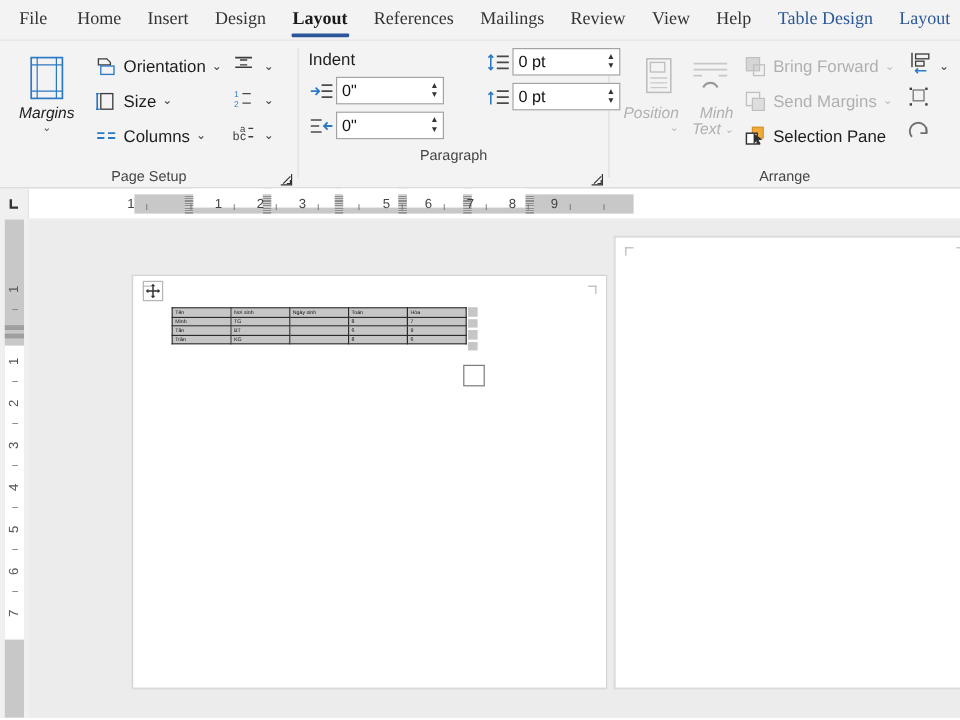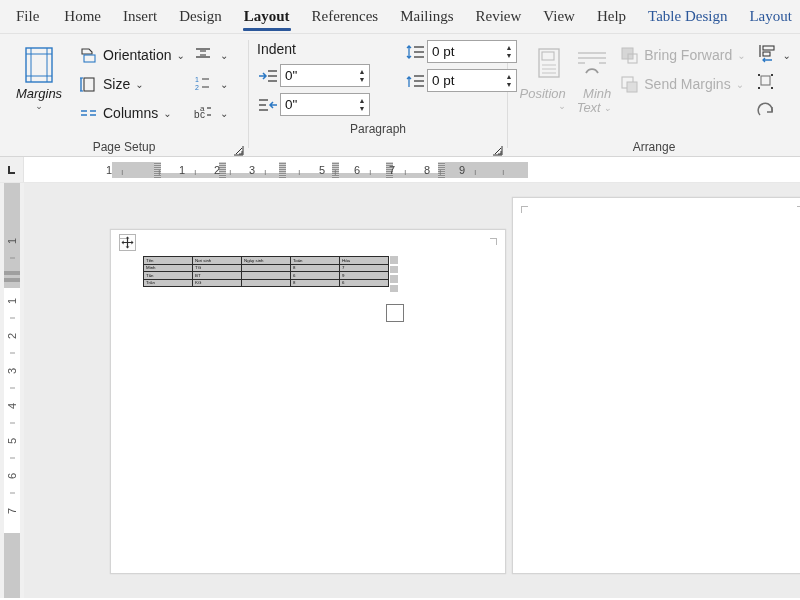--- a/index.html
+++ b/index.html
@@ -463,20 +463,30 @@
         </div>
         <div class="smallbtn disabled">
           <span class="ico">
             <svg width="19" height="19" viewBox="0 0 19 19">
               <rect x="2" y="2" width="11" height="11" fill="none" stroke="#c0c0c0" stroke-width="1.1"></rect>
               <rect x="7" y="7" width="10" height="10" fill="#dedede" stroke="#c0c0c0" stroke-width="1"></rect>
             </svg>
           </span>
           <span class="txt">Send Margins</span>
           <span class="caret">⌄</span>
+        </div>
+        <div class="smallbtn">
+          <span class="ico">
+            <svg width="19" height="19" viewBox="0 0 19 19">
+              <rect x="7" y="2" width="9" height="9" fill="#f2aa3c" stroke="#d98e21" stroke-width="1"></rect>
+              <rect x="2" y="7" width="9" height="9" fill="#ffffff" stroke="#2f2f2f" stroke-width="1.2"></rect>
+              <path d="M8 7 l0 9 l2.5 -2.5 l1.8 3.5 l1.6 -0.9 l-1.8 -3.4 l3.4 -0.2 z" fill="#2f2f2f"></path>
+            </svg>
+          </span>
+          <span class="txt">Selection Pane</span>
         </div>
       </div>
 
       <div class="iconcol" style="margin-left:2px">
         <div class="iconbtn">
           <span class="ico">
             <svg width="20" height="19" viewBox="0 0 20 19">
               <rect x="7" y="2" width="11" height="4" fill="none" stroke="#3c3c3c" stroke-width="1.1"></rect>
               <rect x="7" y="8" width="7" height="4" fill="none" stroke="#3c3c3c" stroke-width="1.1"></rect>
               <line x1="4" y1="1" x2="4" y2="13" stroke="#3c3c3c" stroke-width="1.2"></line>

